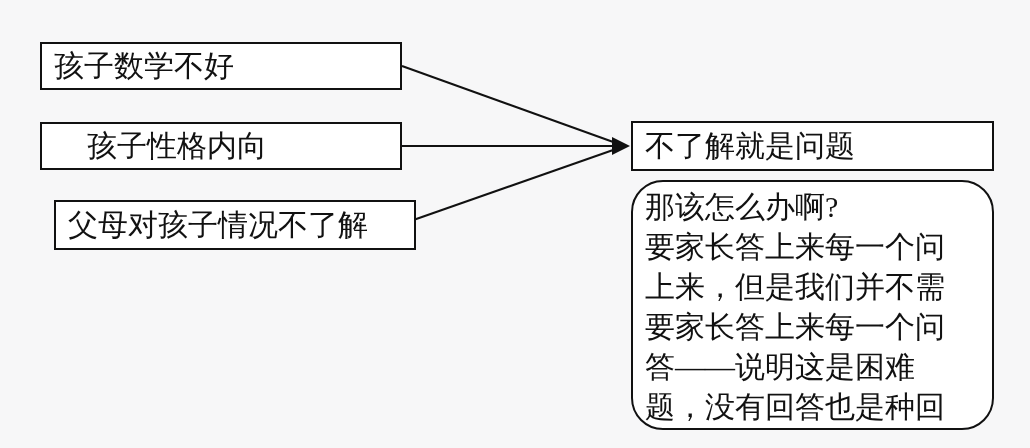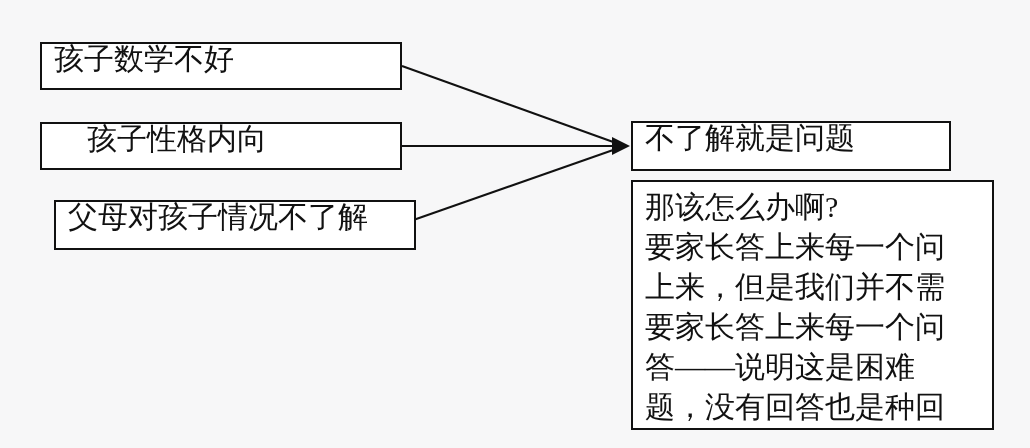--- a/index.html
+++ b/index.html
@@ -26,33 +26,35 @@
   .box {
     position: absolute;
     box-sizing: border-box;
     background: #ffffff;
     border: 2px solid #111111;
     font-size: 30px;
     line-height: 1;
   }
   .cause-box, .result-box {
     display: flex;
+    align-items: center;
     padding-left: 12px;
     white-space: nowrap;
   }
   #cause-box-1 { left: 40px;  top: 42px;  width: 362px; height: 48px; }
   #cause-box-2 { left: 40px;  top: 122px; width: 362px; height: 48px; padding-left: 45px; }
   #cause-box-3 { left: 54px;  top: 200px; width: 362px; height: 50px; }
-  #result-box  { left: 631px; top: 121px; width: 320px; height: 50px; }
+  #result-box  { left: 631px; top: 121px; width: 363px; height: 50px; }
   #note-box {
     left: 631px;
     top: 180px;
     width: 363px;
     height: 250px;
     padding: 5px 6px 0 12px;
+    border-radius: 32px;
   }
   .note-line {
     font-size: 30px;
     line-height: 40px;
     white-space: nowrap;
   }
 </style>
 </head>
 <body>
 

